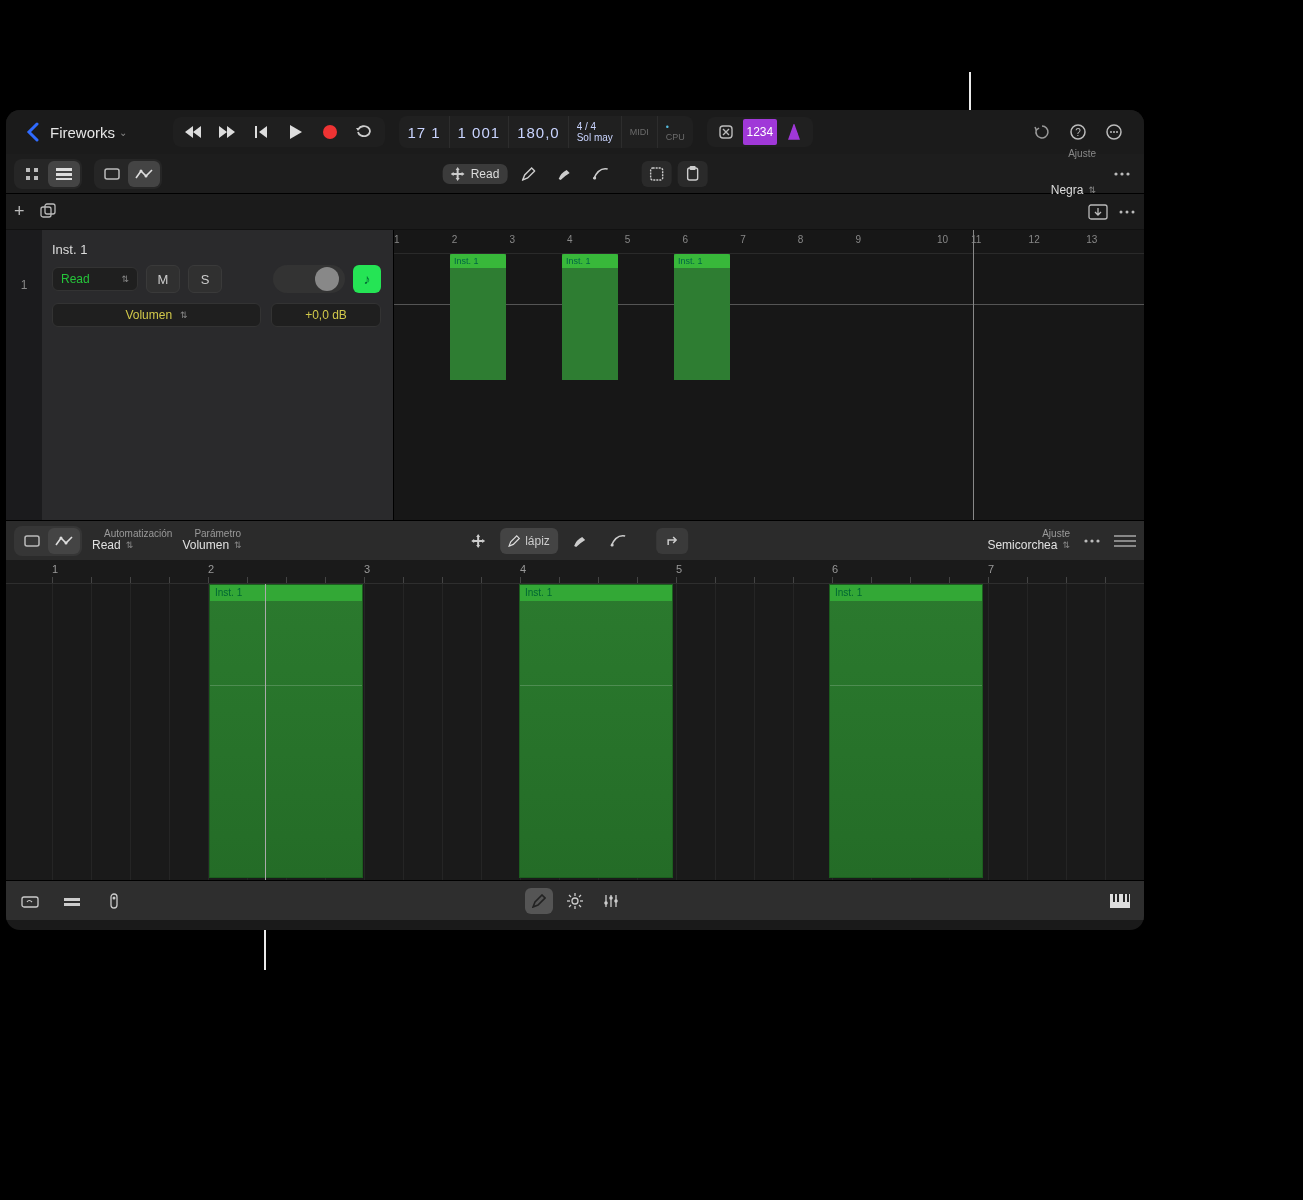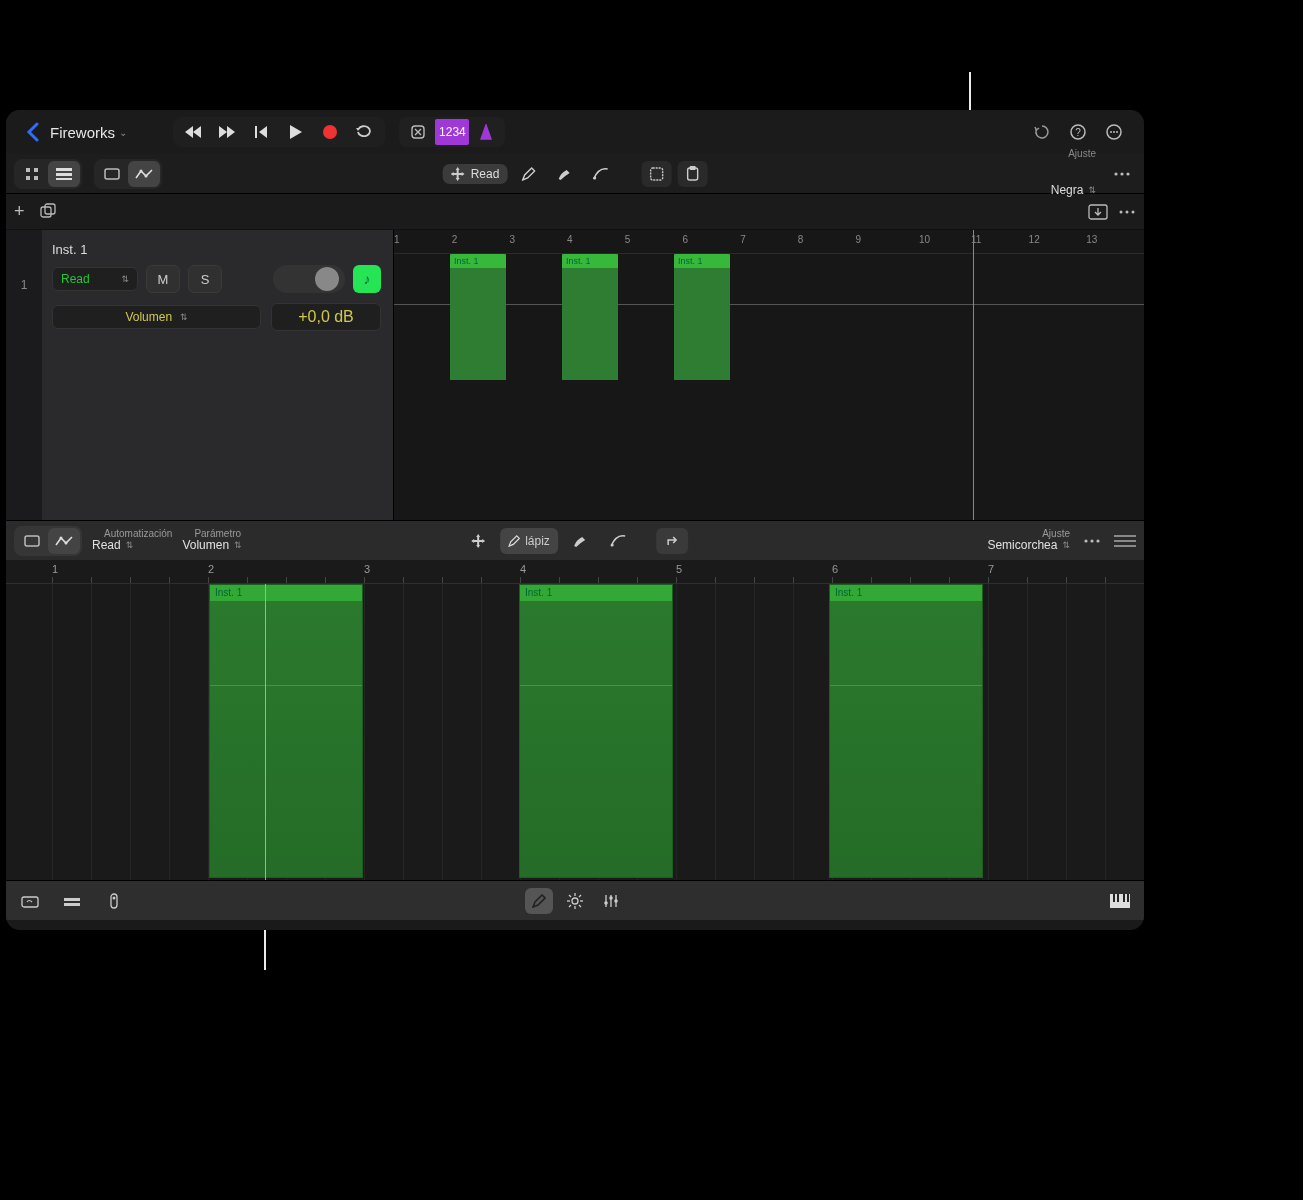--- a/index.html
+++ b/index.html
@@ -57,21 +57,21 @@
   .track-head { flex:1; padding:12px 12px 0 10px; background:#2a2a2c;}
   .track-name { color:#ddd; font-size:13px; margin-bottom:8px;}
   .track-row1 { display:flex; align-items:center; gap:8px; margin-bottom:10px;}
   .read-sel { background:#1f1f1f; border:1px solid #333; border-radius:6px; color:#25c43a; font-size:12px; padding:4px 8px; display:flex; align-items:center; gap:6px; cursor:pointer; width:86px; justify-content:space-between;}
   .ms-btn { width:34px; height:28px; background:#303030; border:1px solid #3a3a3a; border-radius:6px; color:#ccc; font-size:13px; display:flex; align-items:center; justify-content:center; cursor:pointer;}
   .pan-knob { margin-left:auto; width:72px; height:28px; border-radius:14px; background:#333; position:relative;}
   .pan-knob::after { content:''; position:absolute; right:6px; top:2px; width:24px; height:24px; border-radius:50%; background:#888;}
   .inst-chip { width:28px; height:28px; background:#25e455; border-radius:6px; display:flex; align-items:center; justify-content:center; font-size:14px;}
   .track-row2 { display:flex; align-items:center; gap:10px;}
   .vol-sel { flex:1; background:#1f1f1f; border:1px solid #333; border-radius:6px; color:#d2c94a; font-size:12px; padding:4px 8px; display:flex; align-items:center; justify-content:center; gap:6px; cursor:pointer;}
-  .vol-val { width:110px; text-align:center; color:#d2c94a; font-size:16px; background:#1f1f1f; border:1px solid #333; border-radius:6px; padding:4px 0;}
+  .vol-val { width:110px; text-align:center; color:#d2c94a; font-size:12px; background:#1f1f1f; border:1px solid #333; border-radius:6px; padding:4px 0;}
 
   .lanes { position:relative; flex:1; background:#171717;}
   .ruler-top { height:24px; position:relative; border-bottom:1px solid #2a2a2a; font-size:10px; color:#888;}
   .ruler-top .mk { position:absolute; top:4px; }
   .region-lane { position:absolute; left:0; right:0; top:24px; height:126px;}
   .region-up { position:absolute; background:#2e7d32;}
   .region-up .hdr { position:absolute; top:0; left:0; right:0; height:14px; background:#38b83a; color:#064; font-size:9px; padding-left:4px; line-height:14px; border-radius:2px 2px 0 0;}
   .auto-line { position:absolute; left:0; right:0; top:74px; height:1px; background:#555;}
   .playhead-top { position:absolute; top:0; bottom:0; width:1px; background:#888;}
 
@@ -157,20 +157,42 @@
           <div class="rec-dot"></div>
         </div>
       <div class="tbtn">
           <svg width="18" height="14" viewBox="0 0 18 14">
             <path d="M3 7 A6 5 0 1 0 3.5 4" stroke="#ccc" stroke-width="1.8" fill="none"></path>
             <path d="M1 3 L5 3 L3 6 Z" fill="#ccc"></path>
           </svg>
         </div>
     </div>
 
+    <div class="lcd">
+      <div class="lcd-seg">
+          <span class="lcd-big">17 1</span>
+        </div>
+      <div class="lcd-seg">
+          <span class="lcd-big">1 001</span>
+        </div>
+      <div class="lcd-seg">
+          <span class="lcd-big">180,0</span>
+        </div>
+      <div class="lcd-seg lcd-stack">
+        <span class="lcd-sub">4 / 4</span>
+        <span class="lcd-sub">Sol may</span>
+      </div>
+      <div class="lcd-seg lcd-stack" style="border-right:1px solid #2d2d2d;">
+        <span class="lcd-mini">MIDI</span>
+      </div>
+      <div class="lcd-seg lcd-stack">
+        <span class="lcd-mini" style="color:#5bd;">•</span>
+        <span class="lcd-mini">CPU</span>
+      </div>
+    </div>
 
     <div class="right-pill">
       <div class="pill-btn">
         <svg width="16" height="16" viewBox="0 0 16 16">
             <rect x="2" y="2" width="12" height="12" rx="3" fill="none" stroke="#bbb" stroke-width="1.4"></rect>
             <path d="M5 5 L11 11 M11 5 L5 11" stroke="#bbb" stroke-width="1.4"></path>
           </svg>
       </div>
       <div class="pill-btn purple">
         <span>1234</span>
@@ -354,21 +376,21 @@
       <div class="ruler-top" id="ruler-top">
           <span class="mk" style="left: 0px;">1</span>
           <span class="mk" style="left: 57.6923px;">2</span>
           <span class="mk" style="left: 115.385px;">3</span>
           <span class="mk" style="left: 173.077px;">4</span>
           <span class="mk" style="left: 230.769px;">5</span>
           <span class="mk" style="left: 288.462px;">6</span>
           <span class="mk" style="left: 346.154px;">7</span>
           <span class="mk" style="left: 403.846px;">8</span>
           <span class="mk" style="left: 461.538px;">9</span>
-          <span class="mk" style="left: 525px;">10</span>
+          <span class="mk" style="left: 543px;">10</span>
           <span class="mk" style="left: 576.923px;">11</span>
           <span class="mk" style="left: 634.615px;">12</span>
           <span class="mk" style="left: 692.308px;">13</span>
         </div>
       <div class="auto-line"></div>
       <div class="region-lane" id="region-lane-top">
           <div class="region-up" style="left: 56px; width: 56px; top: 0px; height: 126px;">
             <div class="hdr">Inst. 1</div>
           </div>
           <div class="region-up" style="left: 168px; width: 56px; top: 0px; height: 126px;">

